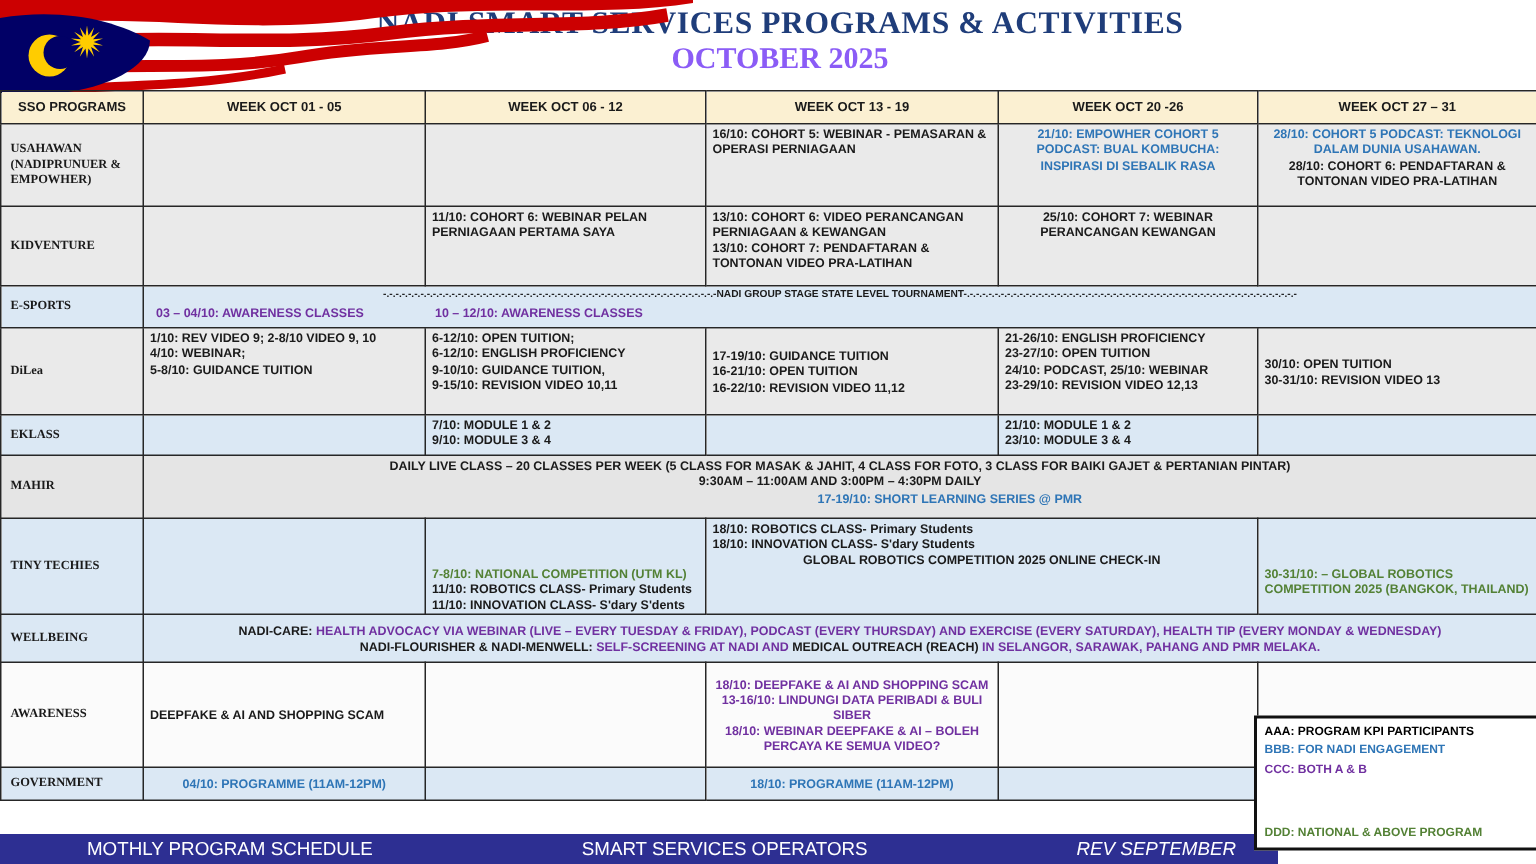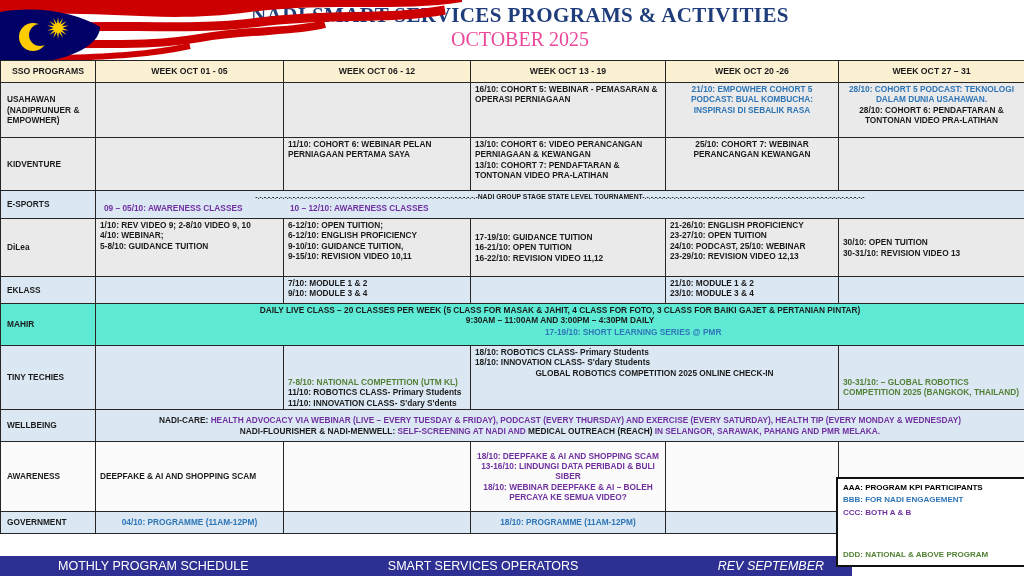--- a/index.html
+++ b/index.html
@@ -1,30 +1,30 @@
 <!DOCTYPE html>
 <html><head>
 <meta charset="utf-8">
 <style>
   html,body{margin:0;padding:0;background:#888;}
   .slide{position:relative;width:1024px;height:576px;background:#ffffff;overflow:hidden;
          font-family:"Liberation Sans",sans-serif;}
   .flag{position:absolute;top:0;left:0;z-index:2;}
   .titles{position:absolute;top:3px;left:30px;width:980px;text-align:center;z-index:1;}
   .title1{font-family:"Liberation Serif",serif;font-weight:bold;font-size:21px;color:#1F3D7A;letter-spacing:.4px;}
-  .title2{font-family:"Liberation Serif",serif;font-weight:normal;font-size:20px;color:#ec4899;margin-top:0px;}
+  .title2{font-family:"Liberation Serif",serif;font-weight:bold;font-size:20px;color:#8b5cf6;margin-top:0px;}
 
   table.sched{position:absolute;top:60px;left:0;width:1024px;border-collapse:collapse;table-layout:fixed;z-index:3;}
   .sched td,.sched th{border:1px solid #262626;padding:1px 4px;font-size:8.3px;font-weight:bold;
          vertical-align:top;line-height:1.25;overflow:hidden;color:#1a1a1a;}
   .sched th{background:#FBF0D2;font-size:8.7px;text-align:center;vertical-align:middle;padding:3px 2px;}
-  .lbl{vertical-align:middle !important;font-size:8.7px;padding-left:6px !important;}
+  .lbl{vertical-align:middle !important;font-size:8.7px;padding-left:6px !important;font-family:Liberation Serif, serif;}
   tr.g>td{background:#EAEAEA;}
   tr.b>td{background:#DBE8F4;}
-  tr.l>td{background:#5eead4;}
+  tr.l>td{background:#e5e5e5;}
   tr.w>td{background:#FBFBFB;}
   .blue{color:#2E75B6;}
   .pur{color:#7030A0;}
   .grn{color:#538135;margin-top:30px;}
   .c{text-align:center;}
   .vm{vertical-align:middle !important;}
   .tour{white-space:nowrap;overflow:hidden;text-align:center;font-size:6.8px;line-height:1.4;}
   .relwrap{position:relative;height:13px;}
   .esp1{position:absolute;left:6px;top:1px;white-space:nowrap;}
   .esp2{position:absolute;left:192px;top:1px;white-space:nowrap;}
@@ -110,21 +110,21 @@
             <div>25/10: COHORT 7: WEBINAR PERANCANGAN KEWANGAN</div>
           </td>
       <td></td>
     </tr>
 
     <tr class="b" style="height:28px">
       <td class="lbl">E-SPORTS</td>
       <td colspan="5" style="padding:1px 2px;">
         <div class="tour"><span>-.-.-.-.-.-.-.-.-.-.-.-.-.-.-.-.-.-.-.-.-.-.-.-.-.-.-.-.-.-.-.-.-.-.-.-.-.-.-.-.-.-.-.-.-.-.-.-.-.-.-.-.-.-</span><span>NADI GROUP STAGE STATE LEVEL TOURNAMENT</span><span>-.-.-.-.-.-.-.-.-.-.-.-.-.-.-.-.-.-.-.-.-.-.-.-.-.-.-.-.-.-.-.-.-.-.-.-.-.-.-.-.-.-.-.-.-.-.-.-.-.-.-.-.-.-</span></div>
         <div class="relwrap">
-          <span class="esp1 pur">09 – 05/10: AWARENESS  CLASSES</span>
+          <span class="esp1 pur">03 – 04/10: AWARENESS  CLASSES</span>
           <span class="esp2 pur">10 – 12/10: AWARENESS CLASSES</span>
           <span class="esp3 blue">25/10: WEBINAR</span>
         </div>
       </td>
     </tr>
 
     <tr class="g" style="height:58px">
       <td class="lbl">DiLea</td>
       <td>
         <div>1/10: REV VIDEO 9; 2-8/10 VIDEO 9, 10</div>

